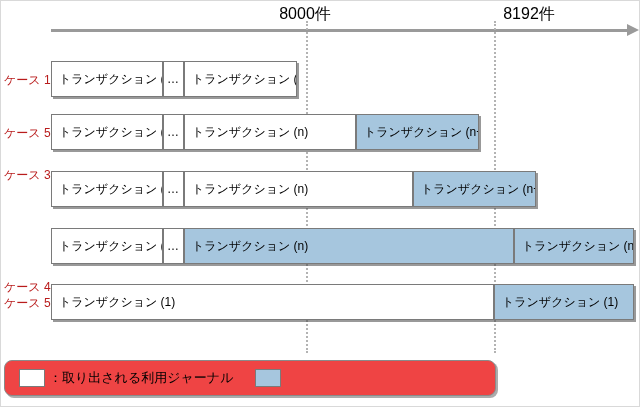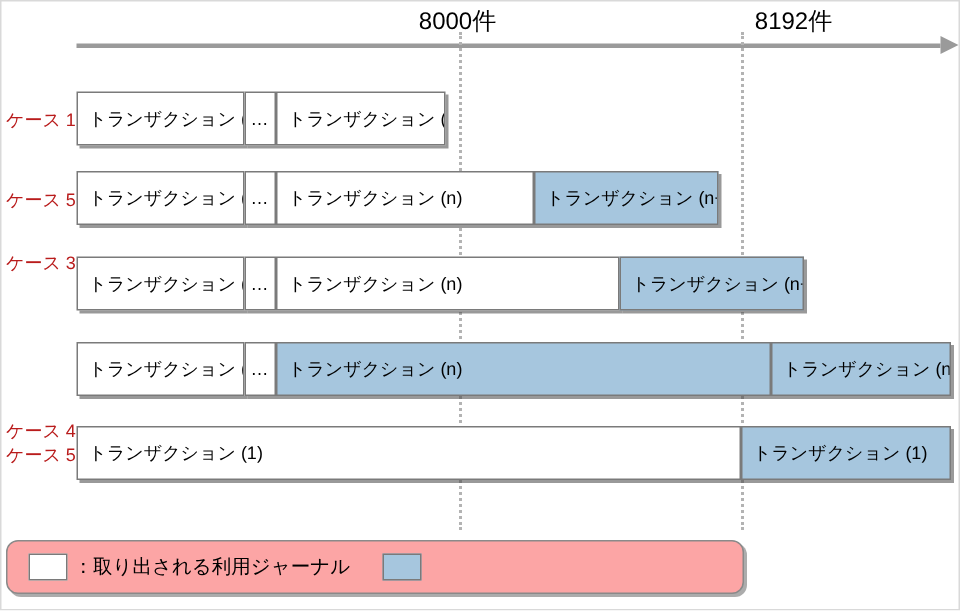--- a/index.html
+++ b/index.html
@@ -19,21 +19,21 @@
   
   .case-label{position:absolute;font-size:12px;color:#b91c1c;white-space:nowrap;}
   .seg{position:absolute;height:36px;box-sizing:border-box;border:1px solid var(--boxborder,#7a7a7a);
     background:#fff;z-index:2;font-size:12px;line-height:34px;color:#000;
     padding-left:7px;white-space:nowrap;overflow:hidden;
     box-shadow:2px 2px 0 rgba(70,70,70,0.55);}
   .seg.blue{background:var(--blue,#a6c6de);}
   .seg.dots{padding-left:0;text-align:center;letter-spacing:1px;}
   
   .legend{position:absolute;left:3px;top:359px;width:492px;height:36px;box-sizing:border-box;
-    border:1px solid #8a8a8a;border-radius:8px;background:#fca5a5;z-index:3;
+    border:1px solid #8a8a8a;border-radius:8px;background:#ef4444;z-index:3;
     box-shadow:2px 2px 0 rgba(70,70,70,0.45);
     display:flex;align-items:center;font-size:13px;color:#000;}
   .legend .swatch{width:26px;height:18px;box-sizing:border-box;border:1px solid #7a7a7a;background:#fff;flex:0 0 auto;}
   .legend .swatch.blue{background:var(--blue,#a6c6de);}
   .legend .lbl{margin-left:4px;white-space:nowrap;}
   .sw1{margin-left:14px;}
   .sw2{margin-left:22px;}
 </style>
 </head>
 <body>

